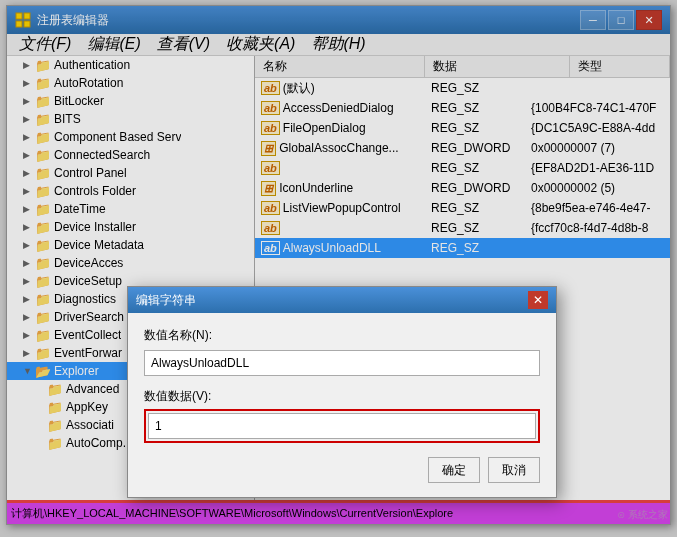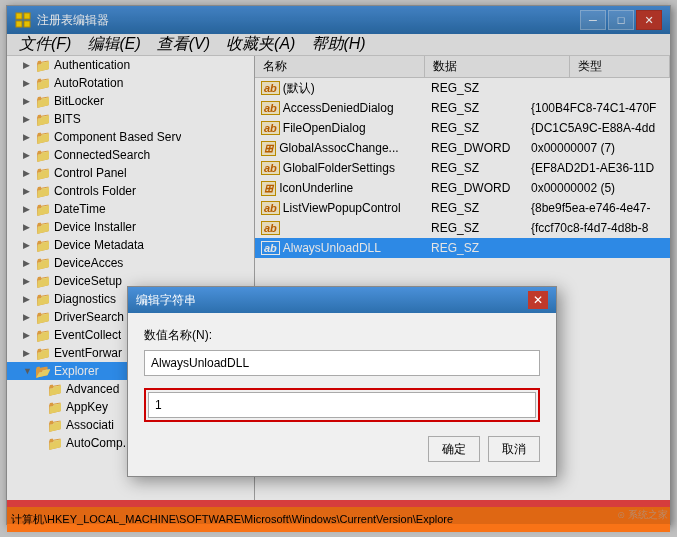--- a/index.html
+++ b/index.html
@@ -189,23 +189,23 @@
       background: #fff3cc;
       border: 1px solid #cc9900;
       padding: 0 2px;
       font-style: italic;
       flex-shrink: 0;
     }
     .list-row.selected .reg-icon { background: #3399ff; border-color: #fff; color: white; }
 
     
     .status-bar {
-      height: 32px;
-      background: #f97316;
-      border-top: 7px solid #ef4444;
+      height: 24px;
+      background: #d946ef;
+      border-top: 3px solid #ef4444;
       display: flex;
       align-items: center;
       padding: 0 4px;
       font-size: 11px;
     }
 
     
     .modal-overlay {
       position: absolute;
       top: 0; left: 0; right: 0; bottom: 0;
@@ -496,21 +496,20 @@
               <div class="list-cell cell-name">
                 <span class="reg-icon">⊞</span>
                 <span>GlobalAssocChange...</span>
               </div>
               <div class="list-cell cell-type">REG_DWORD</div>
               <div class="list-cell cell-data">0x00000007 (7)</div>
             </div>
             <div class="list-row">
               <div class="list-cell cell-name">
                 <span class="reg-icon">ab</span>
-                <span>GlobalFolderSettings</span>
               </div>
               <div class="list-cell cell-type">REG_SZ</div>
               <div class="list-cell cell-data">{EF8AD2D1-AE36-11D</div>
             </div>
             <div class="list-row">
               <div class="list-cell cell-name">
                 <span class="reg-icon">⊞</span>
                 <span>IconUnderline</span>
               </div>
               <div class="list-cell cell-type">REG_DWORD</div>
@@ -552,20 +551,21 @@
     <div class="dialog">
 
       <div class="dialog-title-bar">
         <span class="dialog-title-text">编辑字符串</span>
         <button class="dialog-close-btn">✕</button>
       </div>
 
       <div class="dialog-body">
         <div class="dialog-label">数值名称(N):</div>
         <input class="dialog-input" type="text" readonly="" value="AlwaysUnloadDLL" style="">
+        <div class="dialog-section-label">数值数据(V):</div>
         <div class="dialog-data-input-wrapper">
           <input class="dialog-data-input" type="text" value="1" style="">
         </div>
         <div class="dialog-buttons">
           <button class="dialog-btn">确定</button>
           <button class="dialog-btn">取消</button>
         </div>
       </div>
     </div>
   </div>

